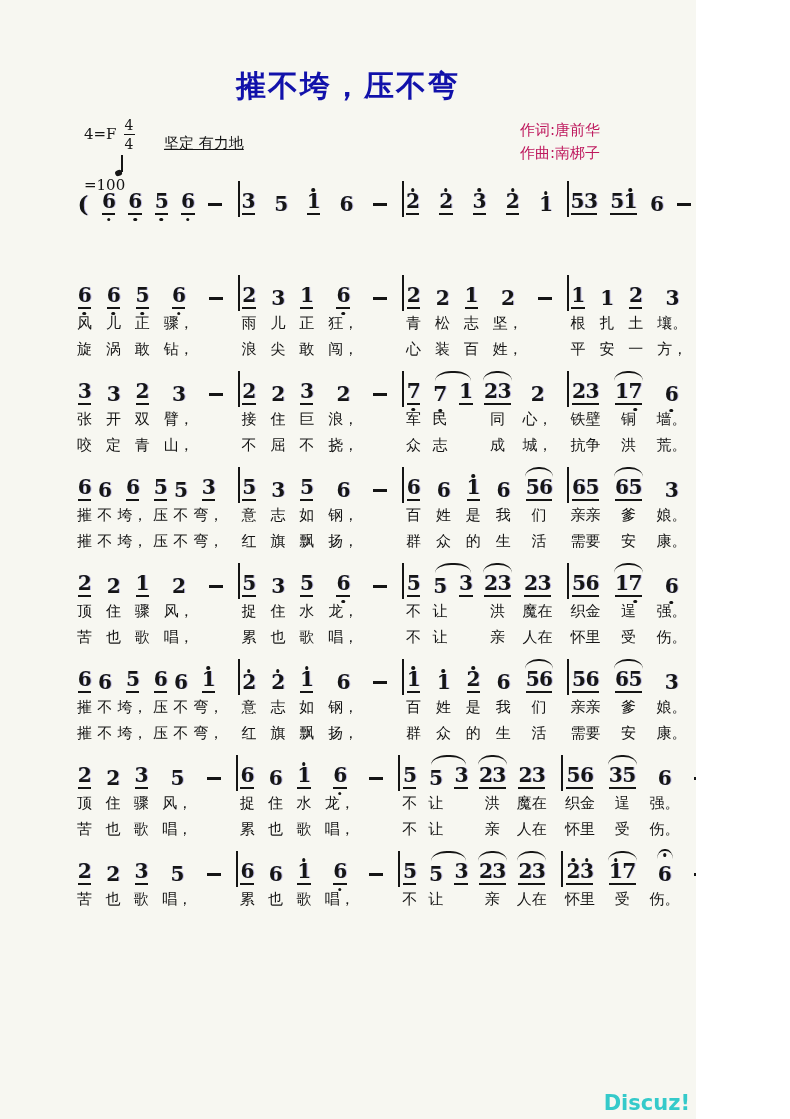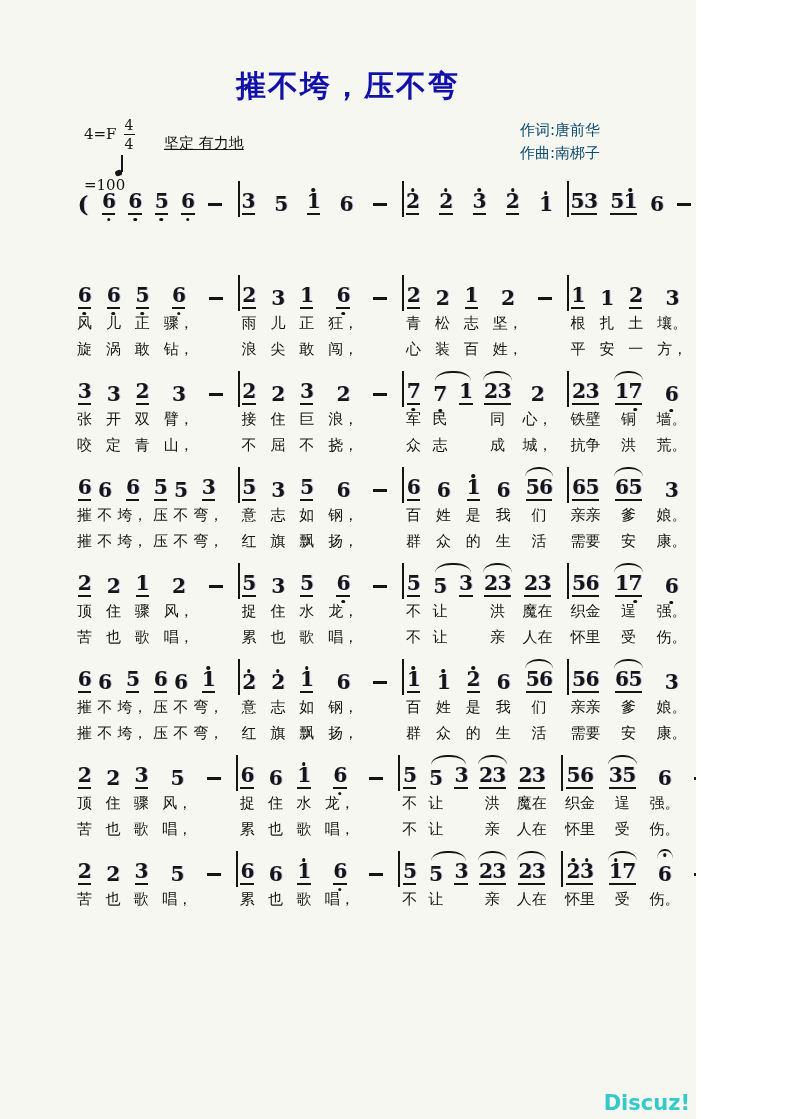--- a/index.html
+++ b/index.html
@@ -80,21 +80,21 @@
   <div class="expression">坚定 有力地</div>
 
   <div class="tempo">
     <span class="qnote">
       <span class="qstem"></span>
       <span class="qhead"></span>
     </span>
     <span>=100</span>
   </div>
 
-  <div class="credits" style="color: #0c4a6e;">
+  <div class="credits" style="color: #be185d;">
     <div>作词:唐前华</div>
     <div>作曲:南梆子</div>
   </div>
 
   <div id="score">
       <div class="mline intro">
         <div class="measure">
           <div class="cell">
             <div class="noterow">
               <div class="tok">

